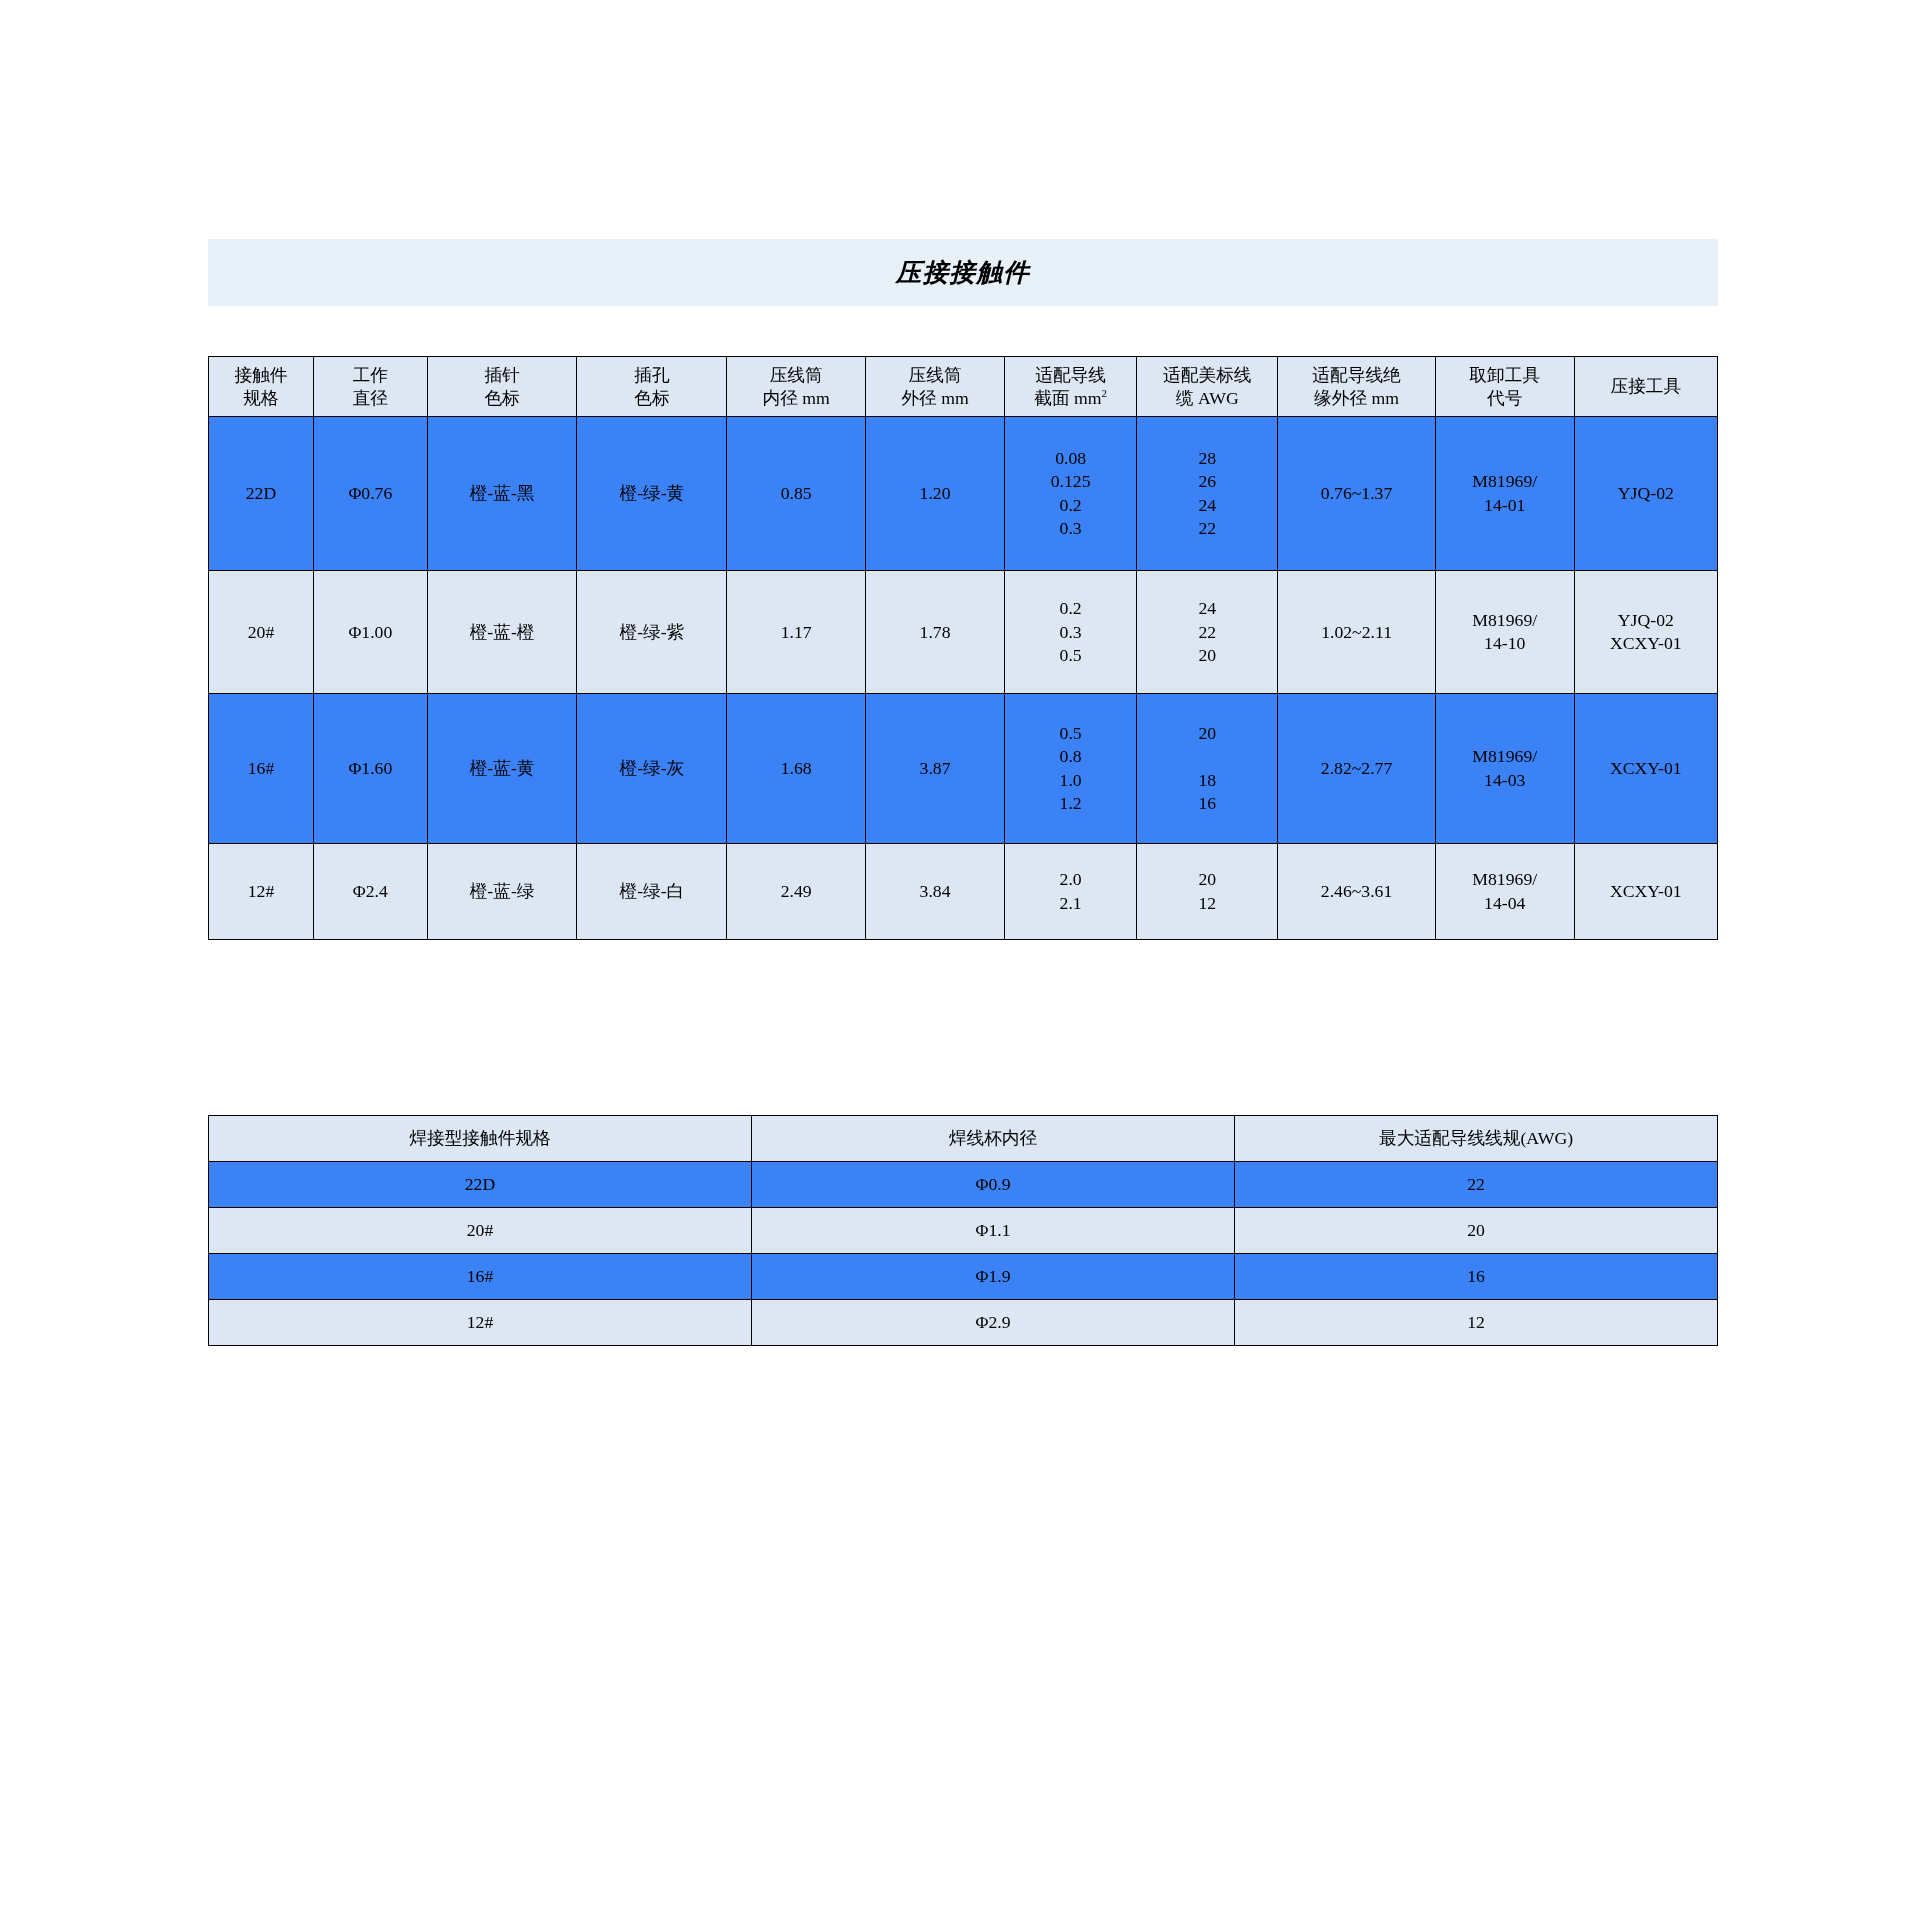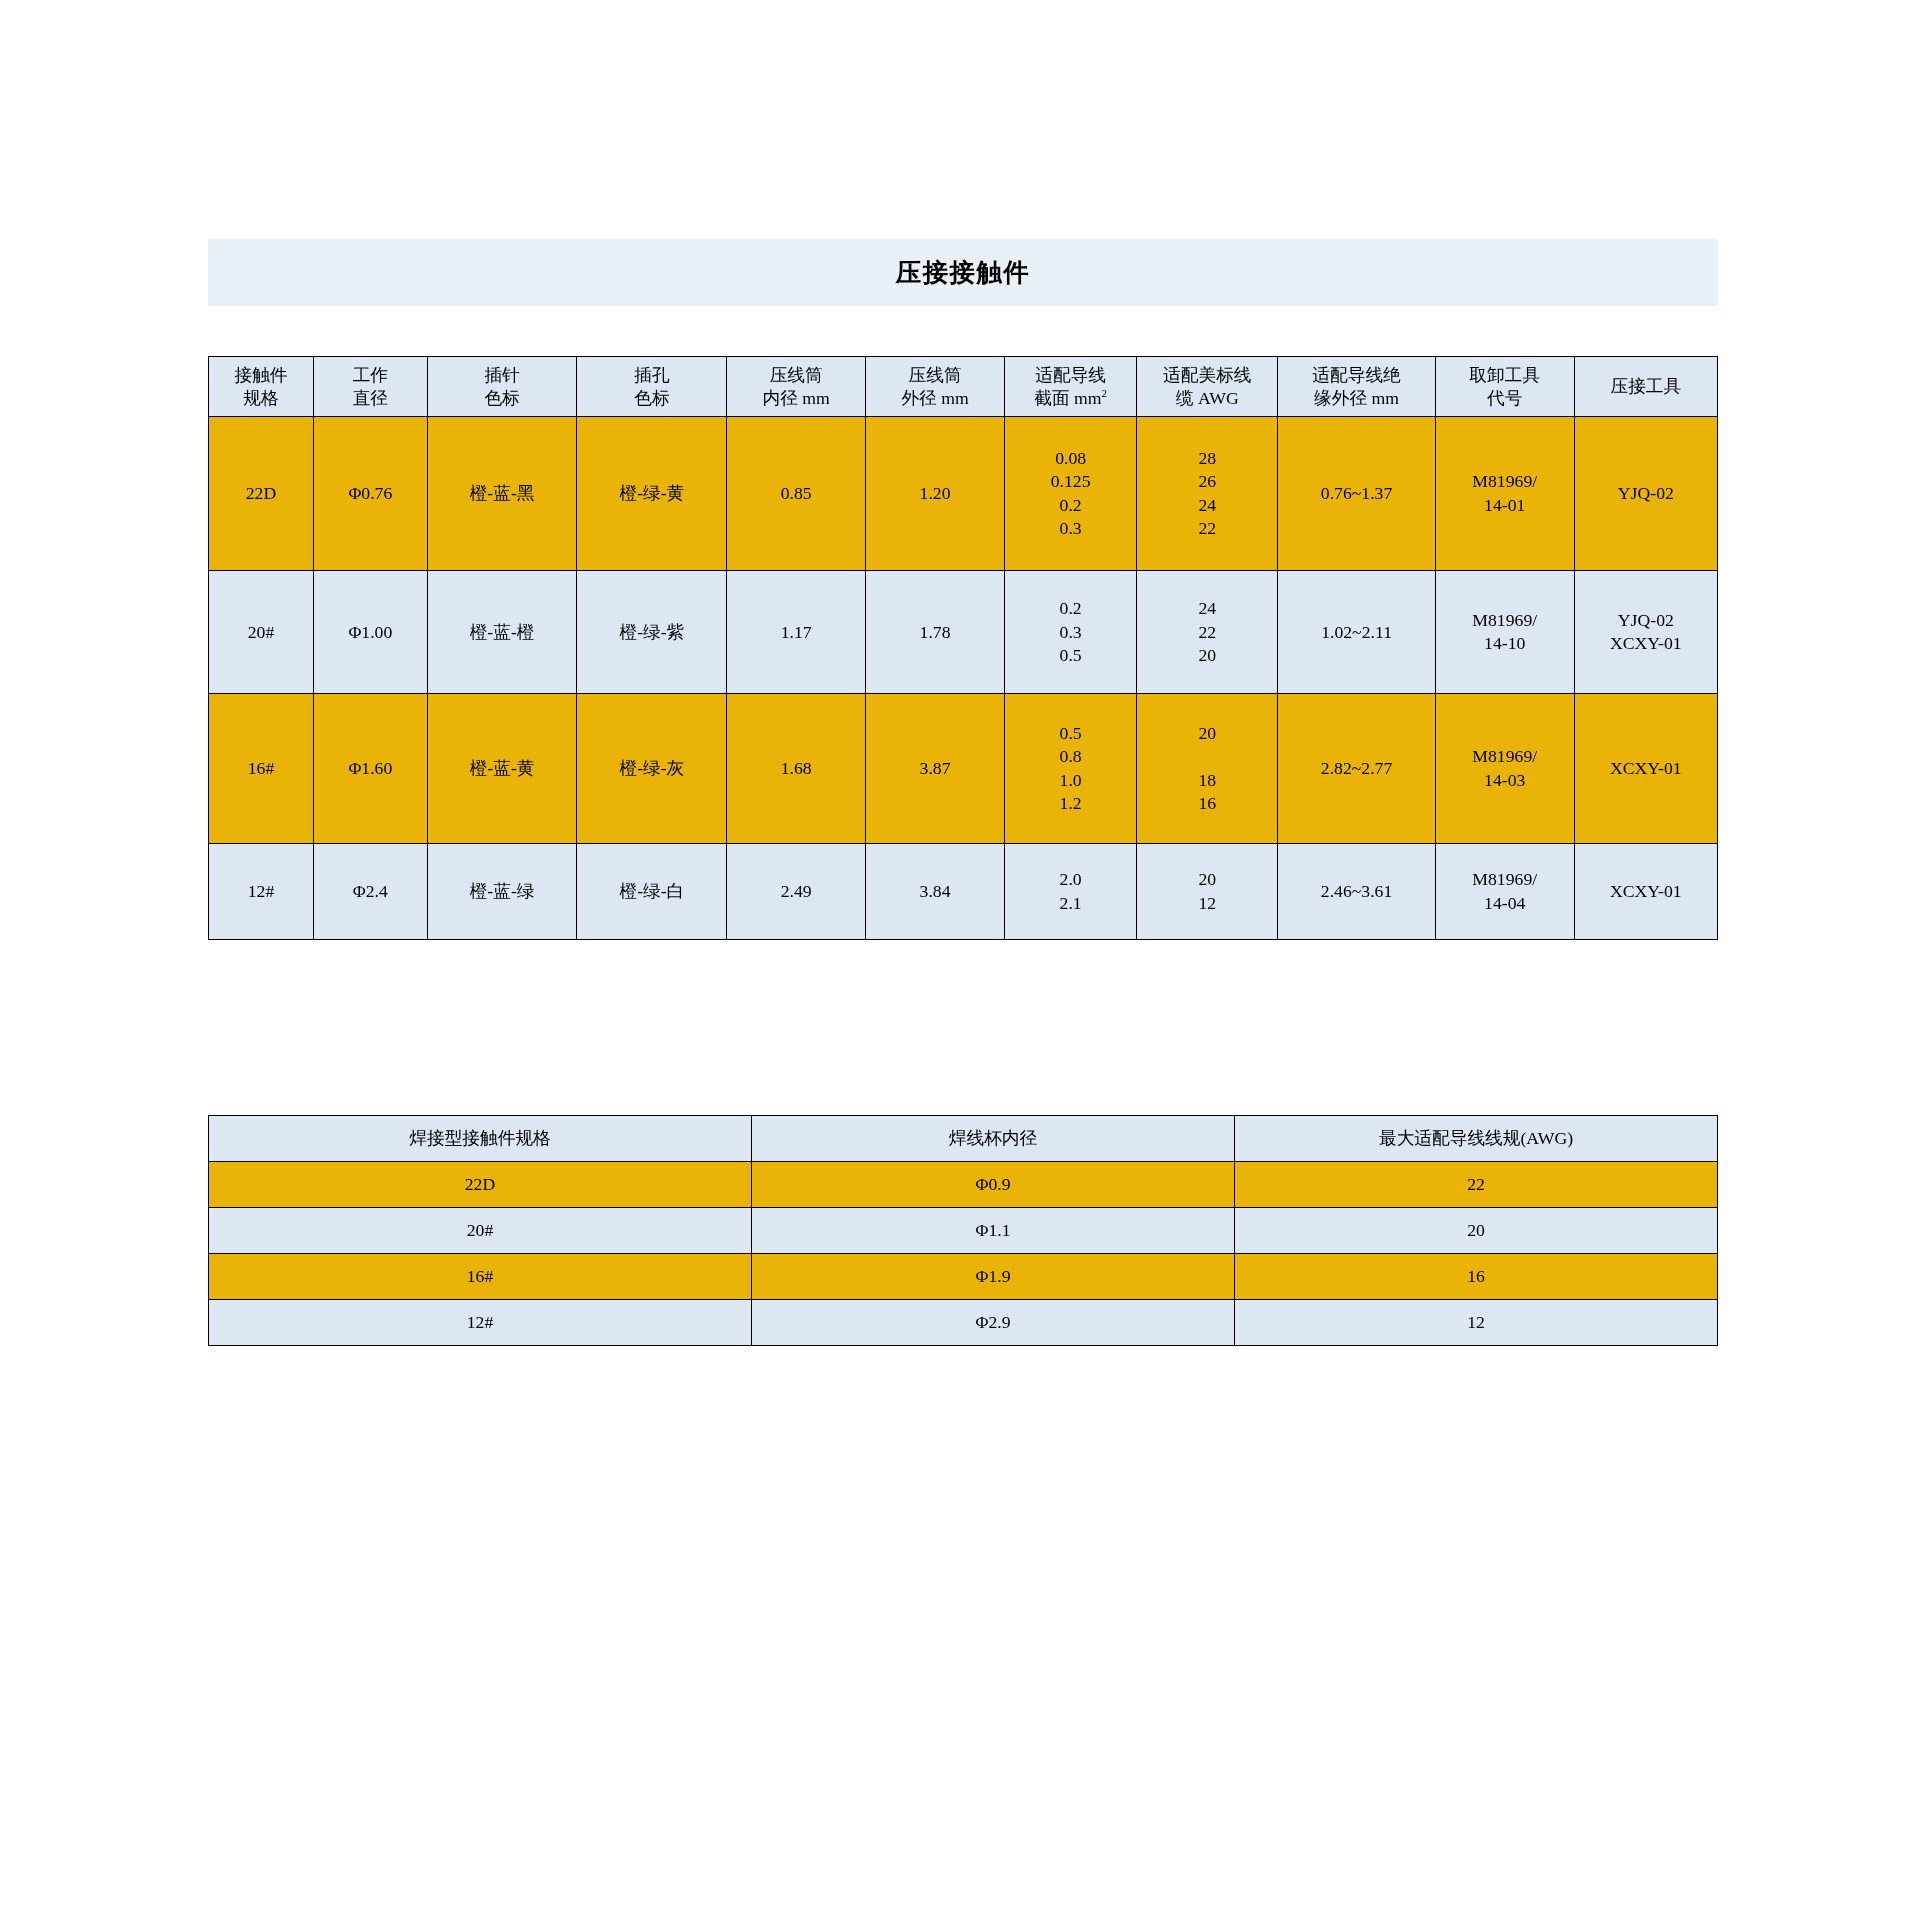--- a/index.html
+++ b/index.html
@@ -40,20 +40,21 @@
     width: 100%;
     box-sizing: border-box;
   }
   .banner-title {
     font-family: "Liberation Sans", "DejaVu Sans", sans-serif;
     font-weight: bold;
     font-size: 25.4px;
     letter-spacing: 1.5px;
     color: #000000;
     line-height: 1;
+    font-style: italic;
   }
 
   
   table {
     border-collapse: collapse;
     width: 100%;
     table-layout: fixed;
   }
   table.crimp {
     margin-top: 50px;
@@ -83,21 +84,21 @@
   }
   .hdr-line .sup {
     font-size: 0.62em;
     vertical-align: super;
     line-height: 0;
   }
   tbody tr.alt td {
     background: #dce7f3;
   }
   tbody tr.plain td {
-    background: #eab308;
+    background: #3b82f6;
   }
   .stack {
     display: block;
   }
   .stack span {
     display: block;
     line-height: 1.32;
   }
   .stack span.blank {
     visibility: hidden;

